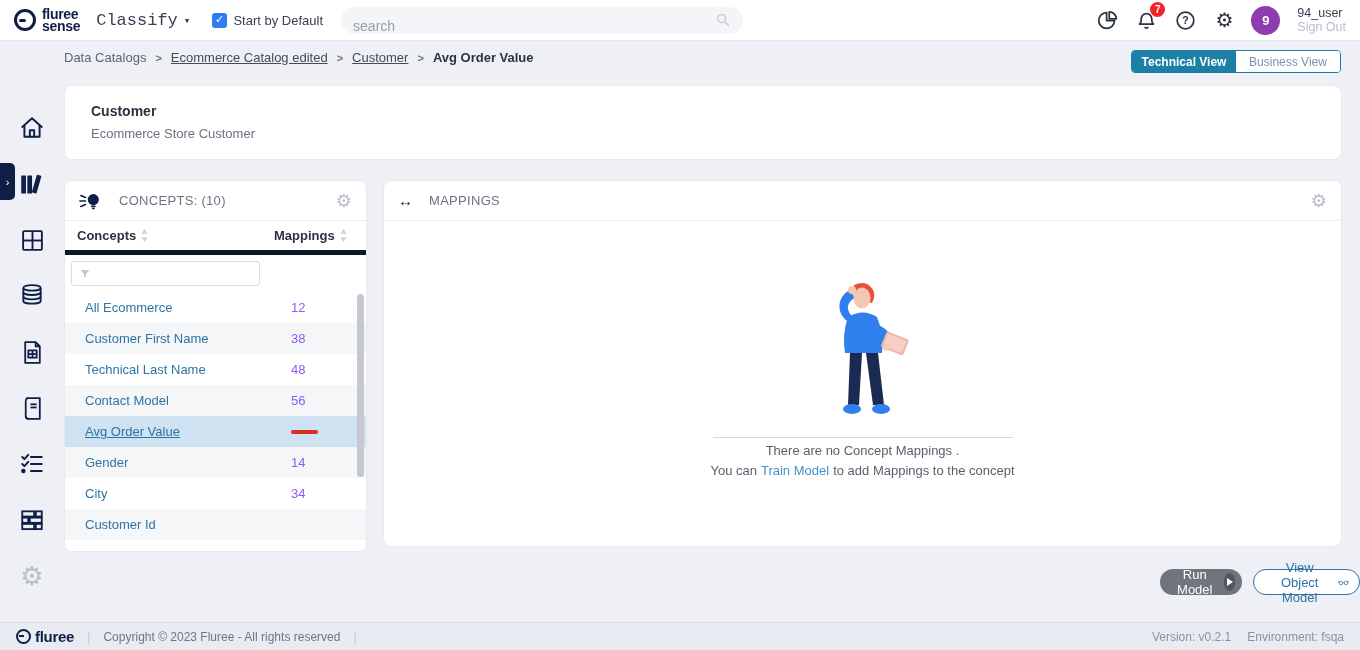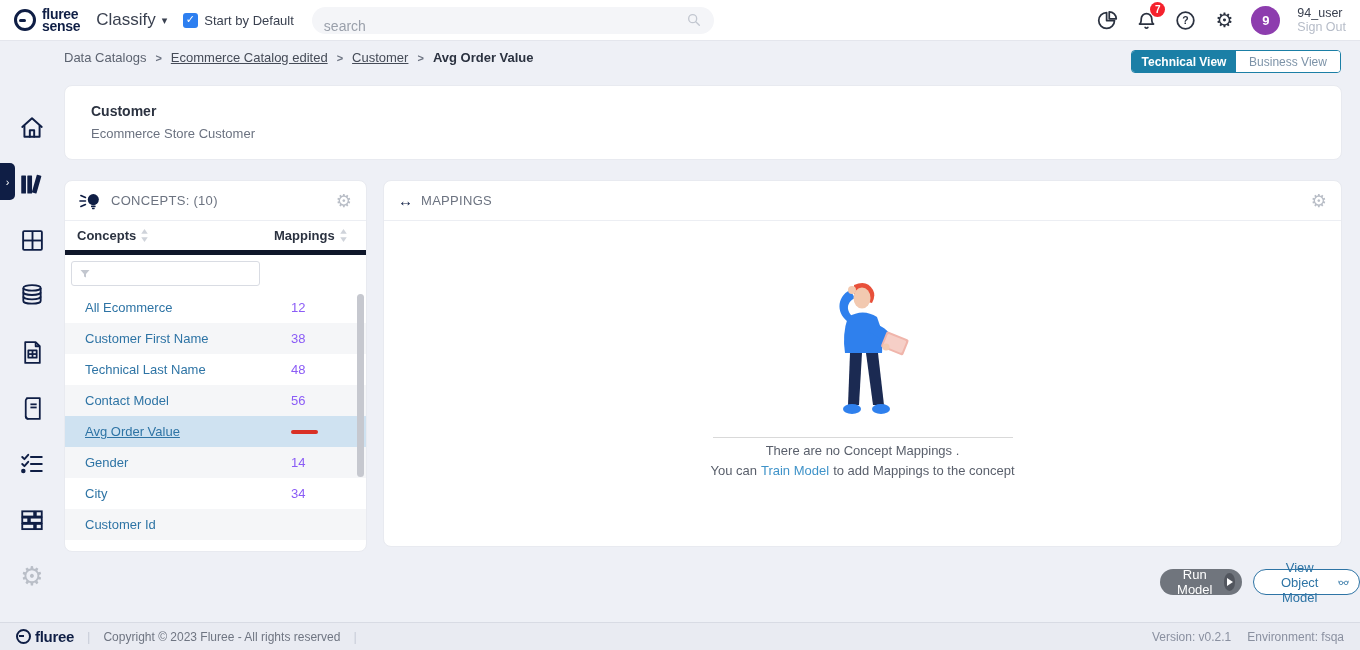--- a/index.html
+++ b/index.html
@@ -7,23 +7,23 @@
   body { font-family:"Liberation Sans", sans-serif; background:#eef0f6; color:#2b3240; }
   .canvas { position:relative; width:1360px; height:650px; background:#eef0f6; overflow:hidden; }
 
   
   .topbar { position:absolute; top:0; left:0; width:1360px; height:41px; background:#fff;
             border-bottom:1px solid #e4e6ed; display:flex; align-items:center; padding:0 14px; z-index:5; }
   .brand { display:flex; align-items:center; gap:6px; }
   .ring { width:22px; height:22px; border:3px solid #0f1e45; border-radius:50%; position:relative; }
   .ring::after { content:""; position:absolute; left:2px; top:7px; width:7px; height:3px; background:#0f1e45; border-radius:2px; }
   .brand-text { display:flex; flex-direction:column; line-height:12px; font-weight:bold; color:#0f1e45; font-size:14px; letter-spacing:-0.3px; }
-  .app-menu { display:flex; align-items:center; gap:6px; margin-left:16px; font-size:17px; color:#3a4150; cursor:pointer; }
+  .app-menu { display:flex; align-items:center; gap:6px; margin-left:16px; font-size:17px; color:#3a4150; cursor:pointer;font-family:Liberation Mono, monospace; }
   .caret { font-size:11px; color:#3a4150; }
-  .chk-wrap { display:flex; align-items:center; gap:6px; margin-left:16px; font-size:13px; color:#3a4150; }
+  .chk-wrap { display:flex; align-items:center; gap:6px; margin-left:22px; font-size:13px; color:#3a4150; }
   .chk { width:15px; height:15px; background:#2d7ff0; border-radius:3px; position:relative; display:inline-block; }
   .chk::after { content:"✓"; color:#fff; font-size:11px; position:absolute; left:2.5px; top:0.5px; }
   .search-pill { margin-left:18px; width:402px; height:27px; background:#f4f5f8; border-radius:14px;
                  display:flex; align-items:center; padding:0 12px; }
   .search-pill input { flex:1; border:none; outline:none; background:transparent; font-size:14px; color:#3a4150; font-family:"Liberation Sans",sans-serif;margin-top:11px; }
   .search-pill input::placeholder { color:#9aa0ab; }
   .top-icons { margin-left:auto; display:flex; align-items:center; gap:15px; }
   .icon-btn { width:24px; height:24px; display:flex; align-items:center; justify-content:center; cursor:pointer; position:relative; }
   .gear-glyph { font-size:20px; color:#2b3240; line-height:1; }
   .badge { position:absolute; top:-6px; right:-7px; min-width:15px; height:15px; background:#f5222d; color:#fff;
@@ -57,21 +57,21 @@
   .side-item { height:56px; display:flex; align-items:center; justify-content:center; width:100%; cursor:pointer; }
   .side-item svg { display:block; }
   .side-gear { font-size:26px; color:#b9bec7; line-height:1; }
   .active-tab { position:absolute; top:163px; left:0; width:15px; height:37px; background:#0f1e45;
                 border-radius:0 5px 5px 0; display:flex; align-items:center; justify-content:center;
                 color:#fff; font-size:11px; cursor:pointer; z-index:4; }
 
   
   .concepts-panel { position:absolute; top:180px; left:64px; width:303px; height:372px; background:#fff;
                     border:1px solid #e8eaf0; border-radius:8px; overflow:hidden; }
-  .panel-head { height:40px; display:flex; align-items:center; padding:0 14px; border-bottom:1px solid #eceef3; gap:8px; }
+  .panel-head { height:40px; display:flex; align-items:center; padding:0 14px; border-bottom:1px solid #eceef3; gap:16px; }
   .panel-title { font-size:13px; color:#6c7380; letter-spacing:0.3px; }
   .panel-gear { margin-left:auto; font-size:18px; color:#b9bec7; cursor:pointer; line-height:1; }
   .col-head { height:34px; display:flex; align-items:center; padding:0 12px; border-bottom:5px solid #0f172a; position:relative; }
   .col-label { font-size:13px; font-weight:bold; color:#2b3240; display:flex; align-items:center; gap:4px; cursor:pointer; }
   .col-mappings { position:absolute; left:209px; }
   .filter-row { height:37px; display:flex; align-items:center; padding:0 6px; }
   .filter-box { width:189px; height:25px; border:1px solid #d9dce3; border-radius:3px; display:flex; align-items:center; padding:0 7px; gap:5px; background:#fff; }
   .filter-box input { border:none; outline:none; flex:1; font-size:12px; font-family:"Liberation Sans",sans-serif; }
   .c-list { height:261px; overflow:hidden; position:relative; }
   .c-row { height:31px; display:flex; align-items:center; padding-left:20px; position:relative; font-size:13px; cursor:pointer; }

